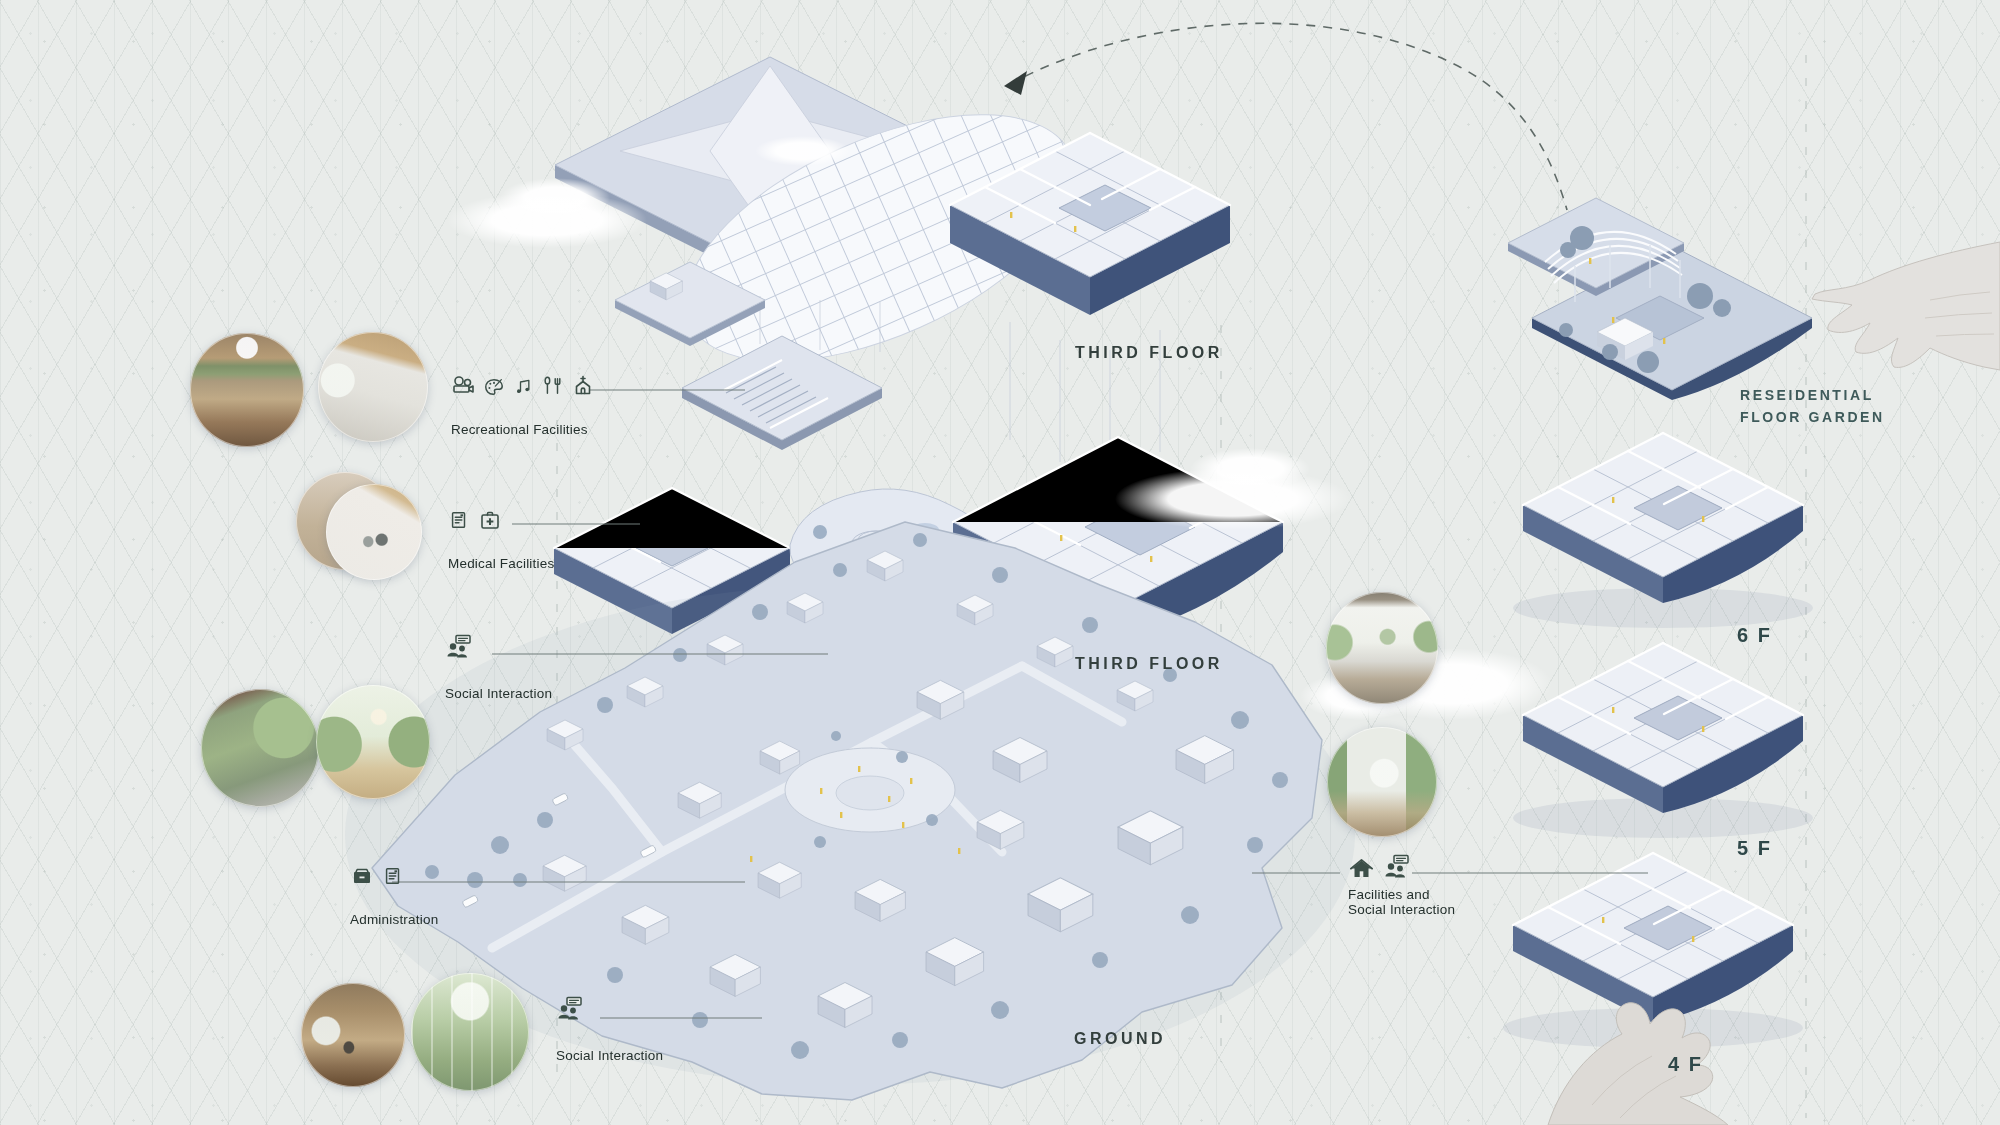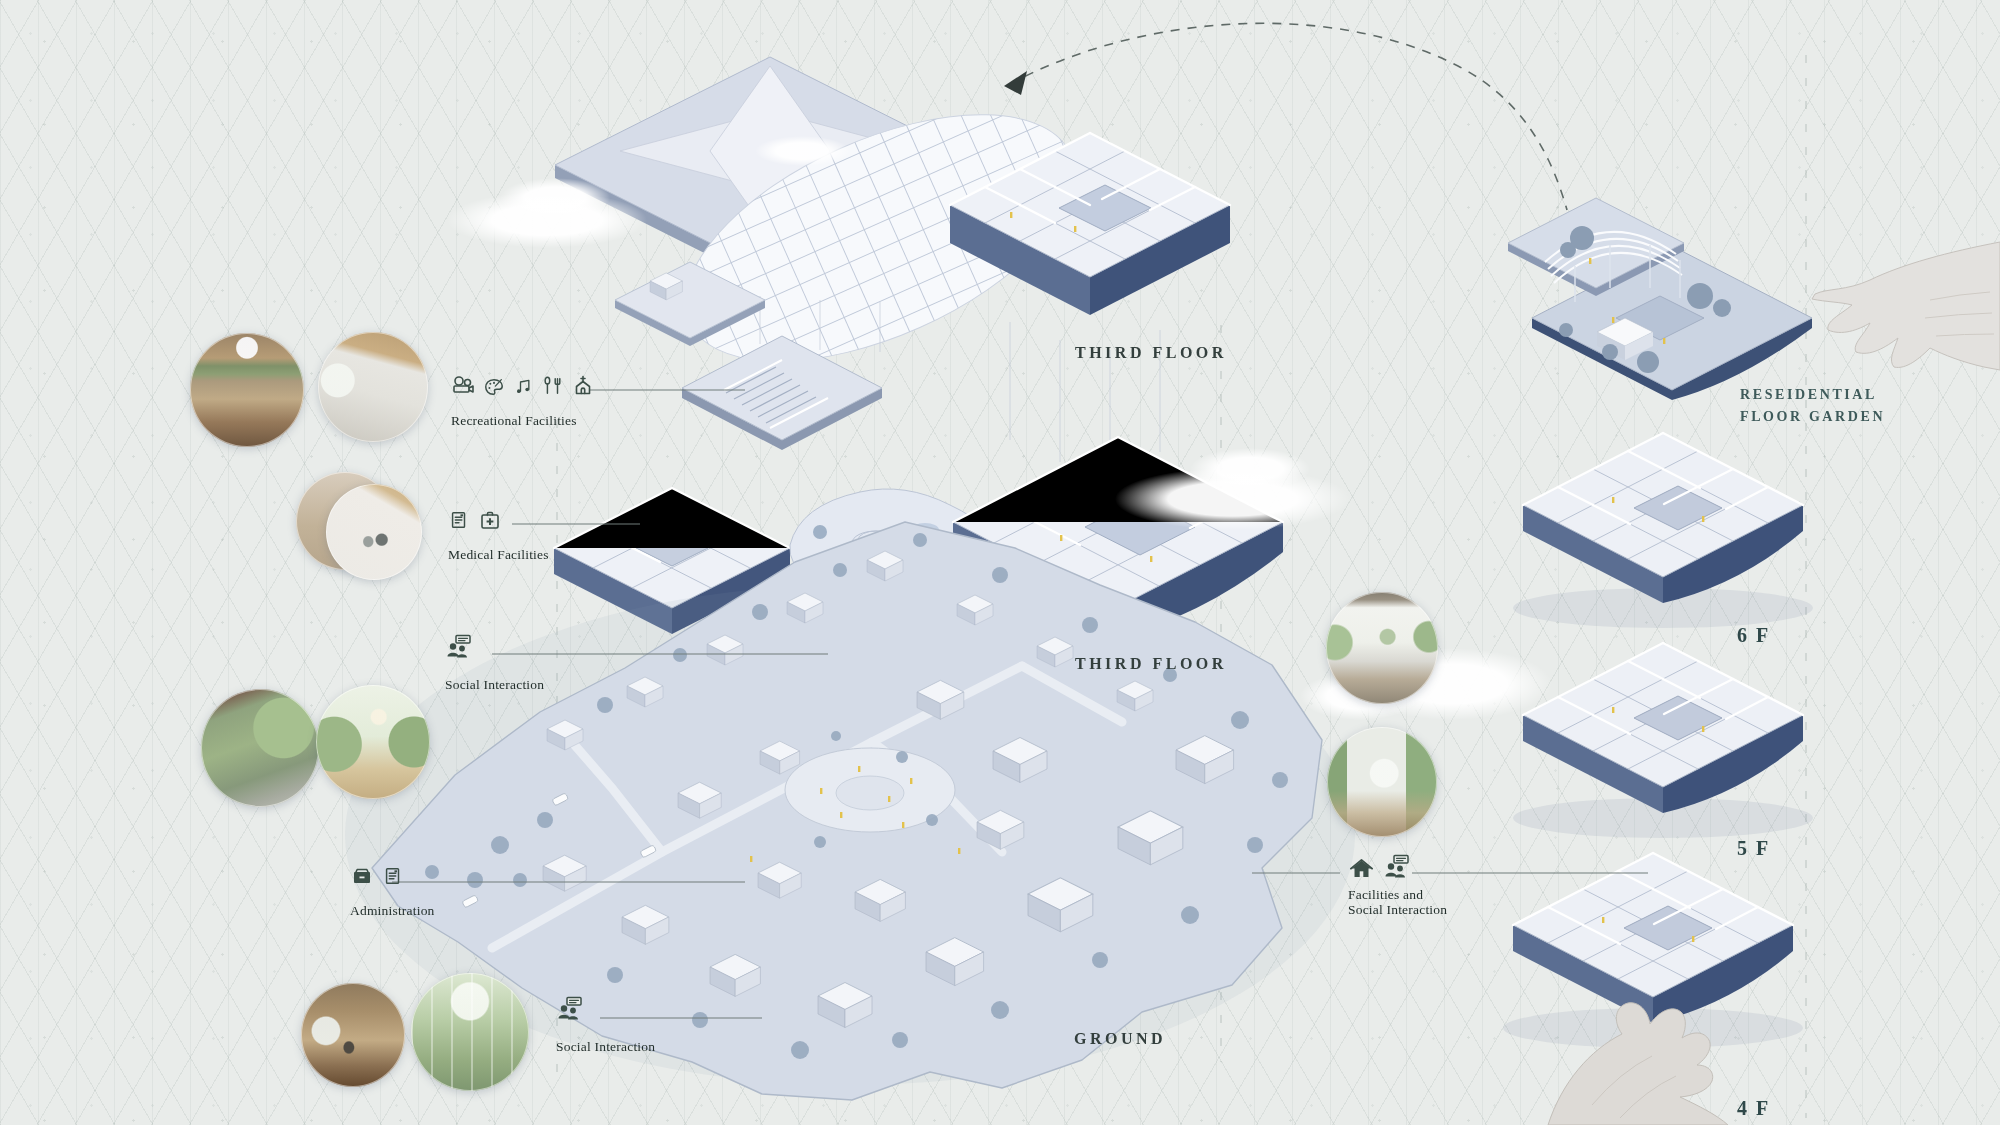--- a/index.html
+++ b/index.html
@@ -1,18 +1,18 @@
 <!DOCTYPE html>
 <html><head>
 <meta charset="utf-8">
 <style>
   html,body{margin:0;padding:0;background:#dfe3e1;}
   #canvas{
     position:relative;width:2000px;height:1125px;overflow:hidden;
-    font-family:Liberation Serif, serif;
+    font-family:Liberation Sans, sans-serif;
     background-color:#e9ecea;
     background-image:
       radial-gradient(rgba(110,130,125,.16) 1px, transparent 1.4px),
       radial-gradient(rgba(110,130,125,.10) 1px, transparent 1.4px),
       repeating-linear-gradient(60deg, rgba(150,165,160,.18) 0 1px, transparent 1px 33px),
       repeating-linear-gradient(120deg, rgba(150,165,160,.18) 0 1px, transparent 1px 33px),
       repeating-linear-gradient(90deg, rgba(150,165,160,.13) 0 1px, transparent 1px 38px);
     background-size:89px 83px,61px 67px,auto,auto,auto;
   }
   svg.art{position:absolute;left:0;top:0;z-index:1;}
@@ -21,21 +21,21 @@
   .photo{position:absolute;z-index:4;border-radius:50%;
     box-shadow:0 2px 8px rgba(90,105,125,.28), inset 0 0 0 1px rgba(255,255,255,.5);}
   .floor-title{position:absolute;z-index:5;font-weight:bold;font-size:16px;
     letter-spacing:3.5px;color:#333f3d;white-space:nowrap;}
   .stack-title{position:absolute;z-index:5;font-weight:bold;font-size:14px;
     letter-spacing:2.6px;color:#3e5a5a;line-height:22px;white-space:nowrap;}
   .lvl{position:absolute;z-index:5;font-weight:bold;font-size:20px;
     letter-spacing:2px;color:#2f4849;white-space:nowrap;}
   .legend{position:absolute;z-index:5;color:#3c4f48;}
   .legend .icons{display:flex;gap:8px;align-items:flex-end;height:24px;}
-  .legend .lbl{font-size:13.5px;color:#232f2c;margin-top:15px;letter-spacing:.2px;white-space:nowrap;}
+  .legend .lbl{font-size:13.5px;color:#232f2c;margin-top:24px;letter-spacing:.2px;white-space:nowrap;}
   .legend svg{display:block;}
   
   .c-music{background:
     radial-gradient(circle at 50% 13%, rgba(250,250,252,.95) 0 9%, rgba(250,250,252,0) 10%),
     linear-gradient(180deg,#9b8467 0%,#b69c76 22%,#7f9169 29%,#8d9f74 36%,#ab9a7d 42%,#c0aa86 58%,#96795a 78%,#6f5740 100%);}
   .c-gallery{background:
     radial-gradient(circle at 18% 44%, rgba(244,247,242,.9) 0 15%, rgba(244,247,242,0) 16%),
     linear-gradient(195deg,#b99d74 0%,#caae83 24%,#e7e6e1 31%,#e3e2dc 55%,#d8d6cf 75%,#c9c6bd 100%);}
   .c-medback{background:linear-gradient(180deg,#d8cdbd 0%,#c2b298 55%,#b6a58c 100%);}
   .c-medfront{background:
@@ -473,21 +473,21 @@
 <div class="floor-title" style="left:1075px;top:344px;">THIRD FLOOR</div>
 <div class="floor-title" style="left:1075px;top:655px;">THIRD FLOOR</div>
 <div class="floor-title" style="left:1074px;top:1030px;">GROUND</div>
 
 <div class="stack-title" style="left:1740px;top:384px;">
   <div>RESEIDENTIAL</div>
   <div>FLOOR GARDEN</div>
 </div>
 <div class="lvl" style="left:1737px;top:624px;">6 F</div>
 <div class="lvl" style="left:1737px;top:837px;">5 F</div>
-<div class="lvl" style="left:1737px;top:1053px;margin-top:44px;">4 F</div>
+<div class="lvl" style="left:1668px;top:1053px;">4 F</div>
 
 <div class="legend" style="left:451px;top:374px;">
   <div class="icons">
     <svg width="24" height="24" viewBox="0 0 24 24" fill="none" stroke="currentColor" stroke-width="1.6" stroke-linecap="round" stroke-linejoin="round">
           <circle cx="8" cy="7" r="4"></circle>
           <circle cx="16.5" cy="8.5" r="3"></circle>
           <rect x="3" y="12" width="15" height="6" rx="1"></rect>
           <path d="M18,14 L22,12 V18 L18,16"></path>
         </svg>
     <svg width="22" height="22" viewBox="0 0 24 24" fill="none" stroke="currentColor" stroke-width="1.6" stroke-linecap="round" stroke-linejoin="round">

